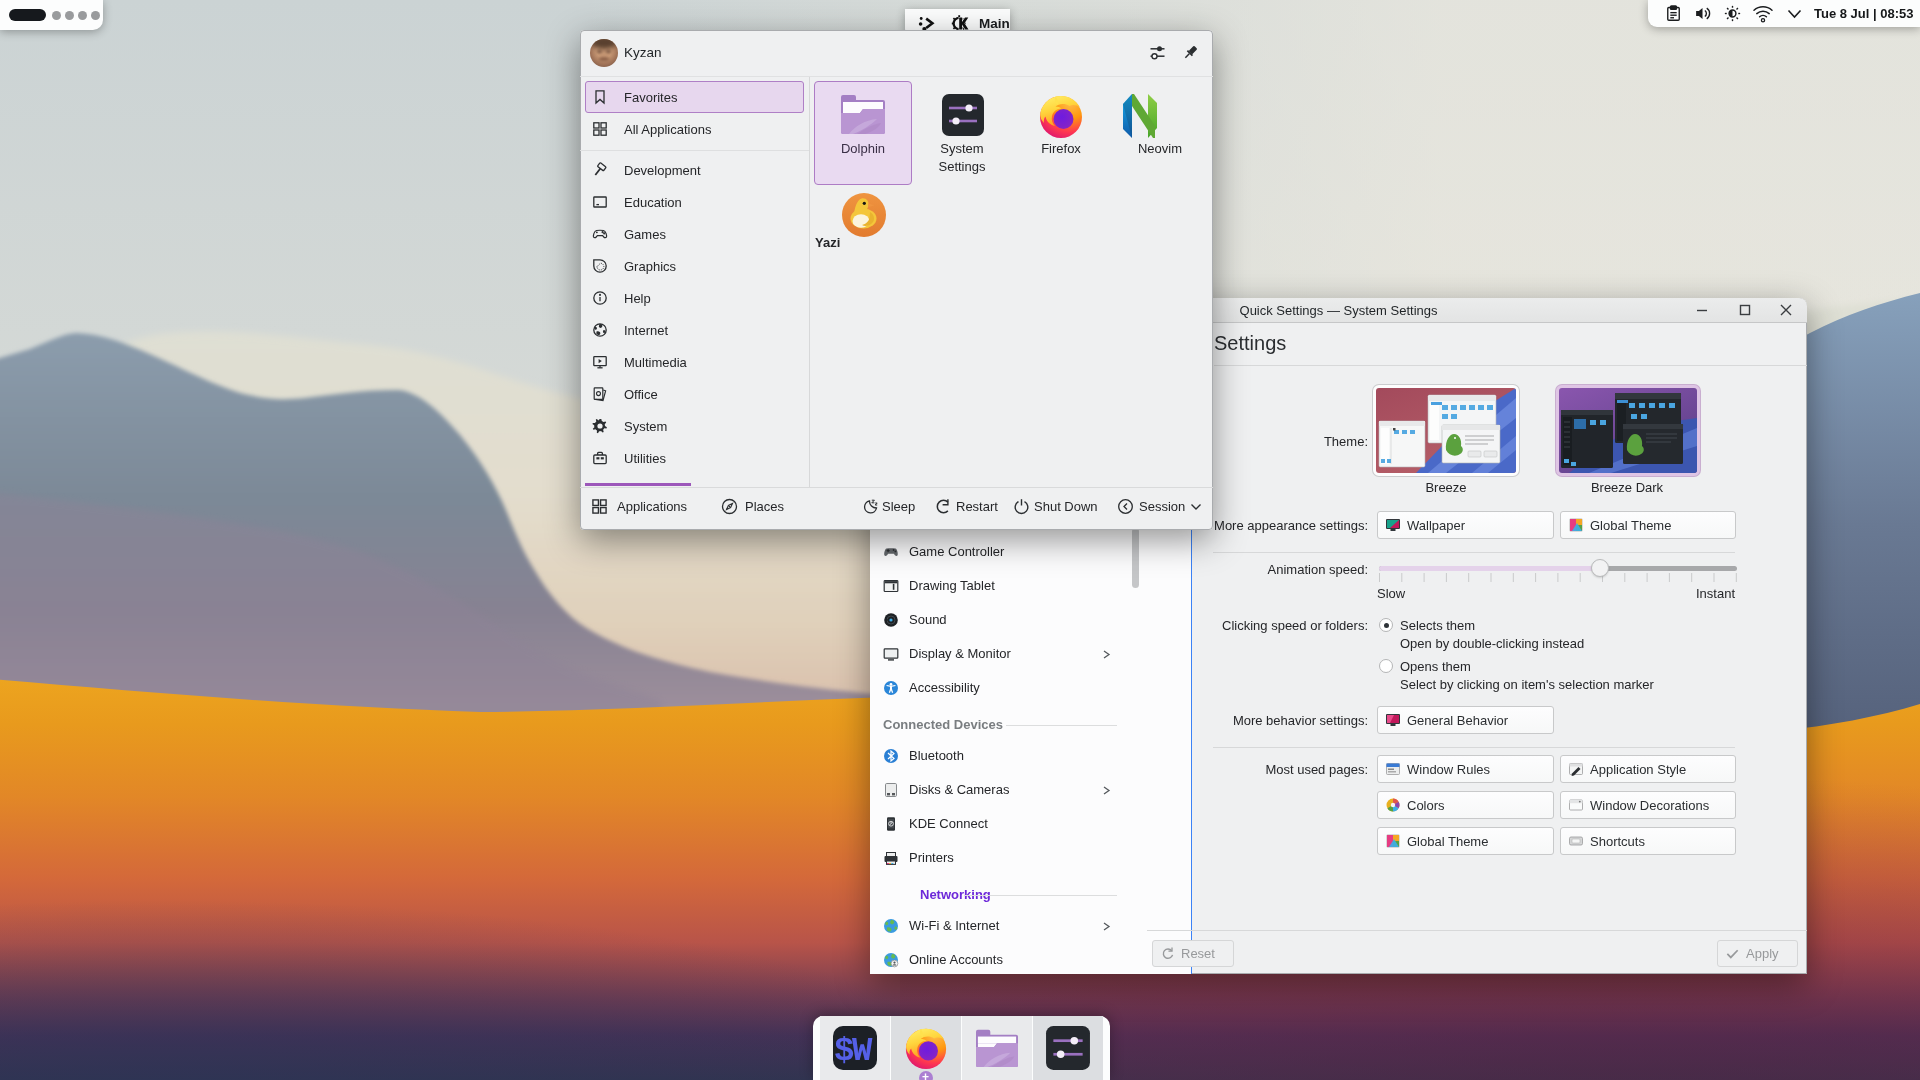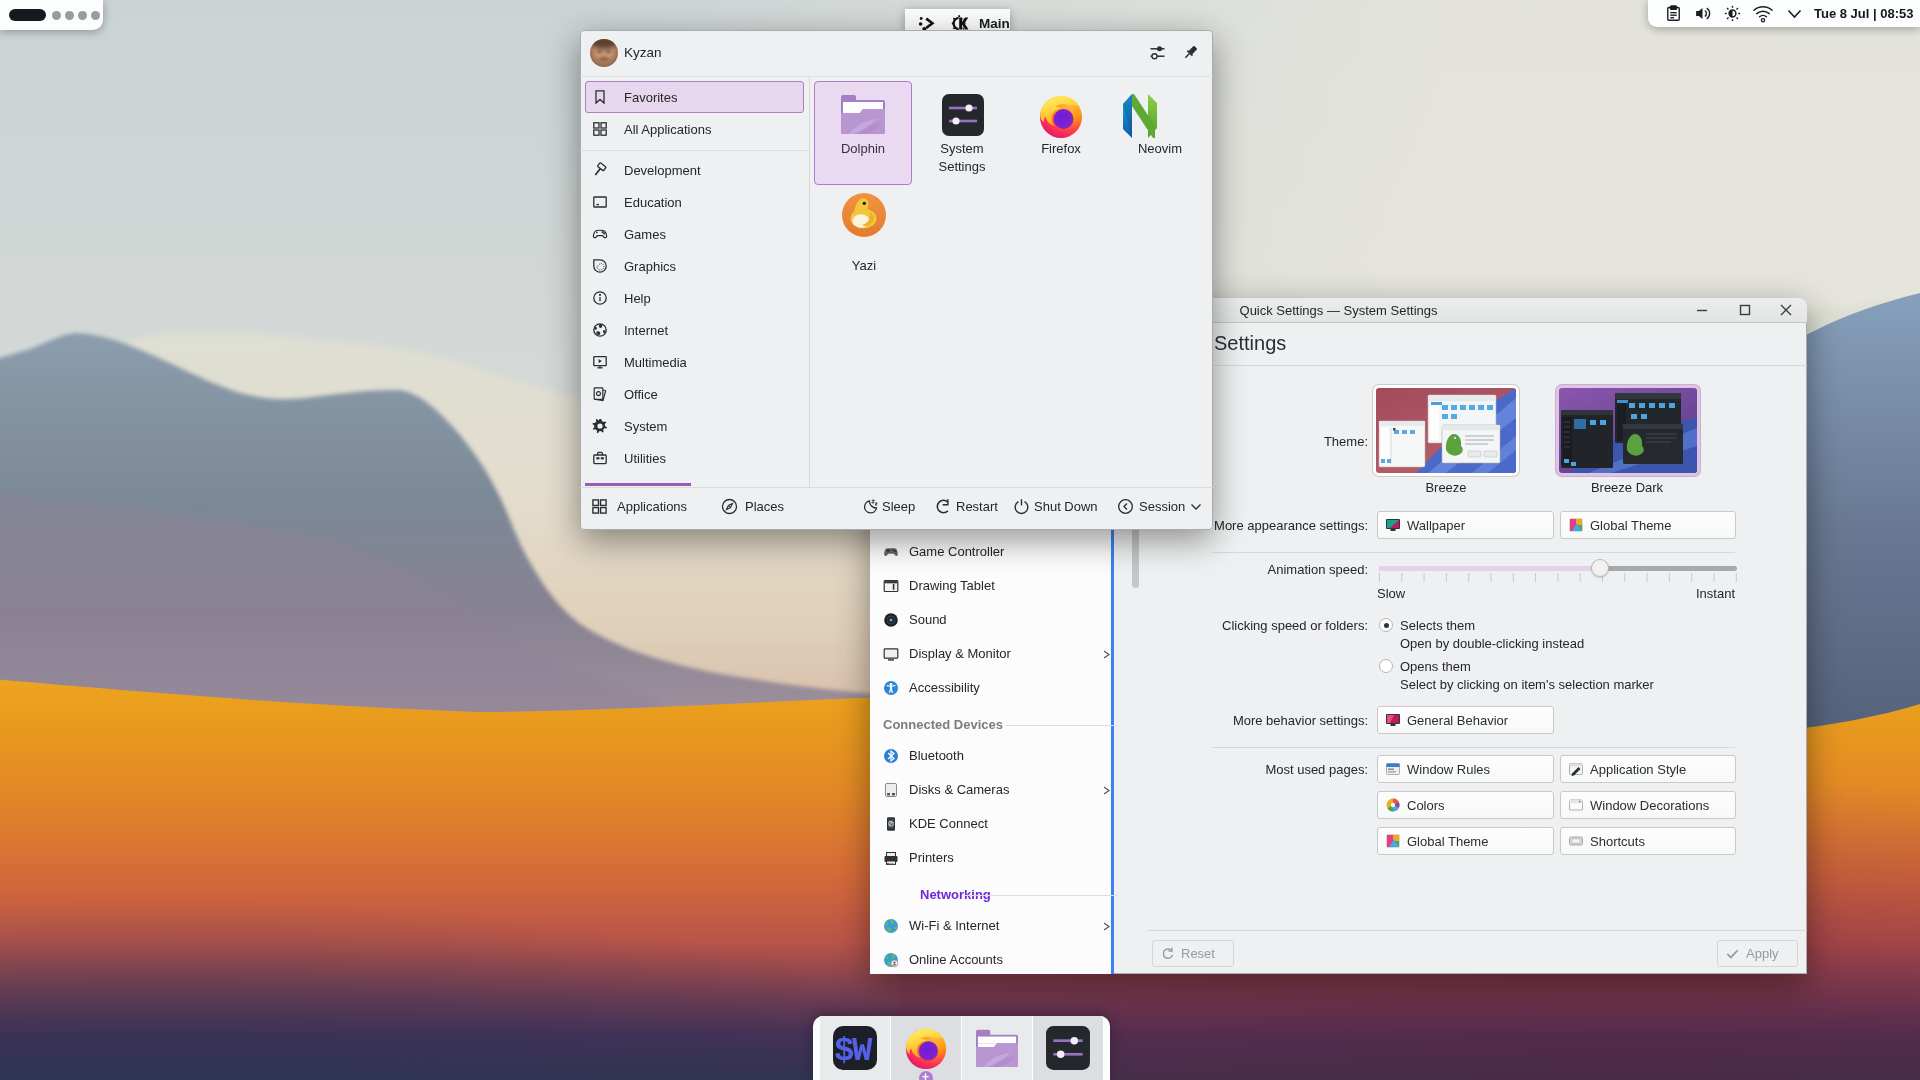--- a/index.html
+++ b/index.html
@@ -169,21 +169,21 @@
   <svg class="abs" style="left:824px;top:4px" width="16" height="16" viewBox="0 0 16 16">
         <line x1="3" y1="8.5" x2="13" y2="8.5" stroke="#3a3d40" stroke-width="1.4"></line>
       </svg>
   <svg class="abs" style="left:867px;top:4px" width="16" height="16" viewBox="0 0 16 16">
         <rect x="3.5" y="3.5" width="9" height="9" fill="none" stroke="#3a3d40" stroke-width="1.4"></rect>
       </svg>
   <svg class="abs" style="left:908px;top:4px" width="16" height="16" viewBox="0 0 16 16">
         <path d="M 3,3 L 13,13 M 13,3 L 3,13" stroke="#3a3d40" stroke-width="1.4"></path>
       </svg>
 
-  <div class="abs" style="left:0;top:25px;width:244px;height:651px;background:#fcfcfd;border-right:3px solid #3b82f6;">
+  <div class="abs" style="left:0;top:25px;width:322px;height:651px;background:#fcfcfd;border-right:1px solid #3b82f6;">
 
     <div class="abs" style="left:13px;top:221px;">
       <svg width="16" height="16" viewBox="0 0 16 16">
         <path d="M 3.5,4.5 C 1.8,4.8 0.8,9.8 1.4,11.2 C 1.9,12.3 3.2,12.1 4,11.2 L 5.2,9.8 L 10.8,9.8 L 12,11.2 C 12.8,12.1 14.1,12.3 14.6,11.2 C 15.2,9.8 14.2,4.8 12.5,4.5 C 10,4 6,4 3.5,4.5 Z" fill="#63676b"></path>
         <rect x="3.6" y="6" width="3" height="1.2" fill="#2d3033"></rect>
             <rect x="4.5" y="5.1" width="1.2" height="3" fill="#2d3033"></rect>
         <circle cx="10.6" cy="6" r="0.9" fill="#2d3033"></circle>
             <circle cx="12.4" cy="7.4" r="0.9" fill="#2d3033"></circle>
       </svg></div>
     <div class="txt" style="left:39px;top:221px;">Game Controller</div>
@@ -712,21 +712,21 @@
           </linearGradient>
         </defs>
     <circle cx="24" cy="24" r="22" fill="url(#yzo)"></circle>
     <ellipse cx="23.5" cy="27.5" rx="13" ry="10" fill="#f4c63a"></ellipse>
     <path d="M 14,25 C 14,18 17,8.5 21.5,7.5 C 26,6.5 29,10 28.5,14 C 28,17.5 26,19 26,22 Z" fill="#f4c63a"></path>
     <ellipse cx="21" cy="30" rx="8.5" ry="6.8" fill="#fbf4dd"></ellipse>
     <path d="M 30,21 C 34,23 35,28 33,31 C 30,35 25,36 22,34 C 26,33 29,30 29.5,27 Z" fill="#e9b32f"></path>
     <circle cx="24.3" cy="12.3" r="1.6" fill="#141414"></circle>
     <path d="M 28.3,12.5 L 34.5,14.2 L 28.3,16.2 Z" fill="#ef9440"></path>
   </svg>
-  <div class="txt" style="left:235px;top:228px;width:98px;text-align:center;">Yazi</div>
+  <div class="txt" style="left:235px;top:205px;width:98px;text-align:left;font-weight:bold;">Yazi</div>
 
   <div class="abs" style="left:5px;top:453px;width:106px;height:3px;background:#9c57ba;"></div>
   <div class="sep" style="left:0;top:457px;width:633px;height:1px;background:#d9dadb;"></div>
   <svg class="abs" style="left:11px;top:468px" width="17" height="17" viewBox="0 0 16 16" fill="none" stroke="#2b2e31" stroke-width="1.3">
     <rect x="1.8" y="1.8" width="5.2" height="5.2"></rect>
         <rect x="9" y="1.8" width="5.2" height="5.2"></rect>
     <rect x="1.8" y="9" width="5.2" height="5.2"></rect>
         <rect x="9" y="9" width="5.2" height="5.2"></rect>
   </svg>
   <div class="txt" style="left:37px;top:469px;font-weight:500;">Applications</div>

